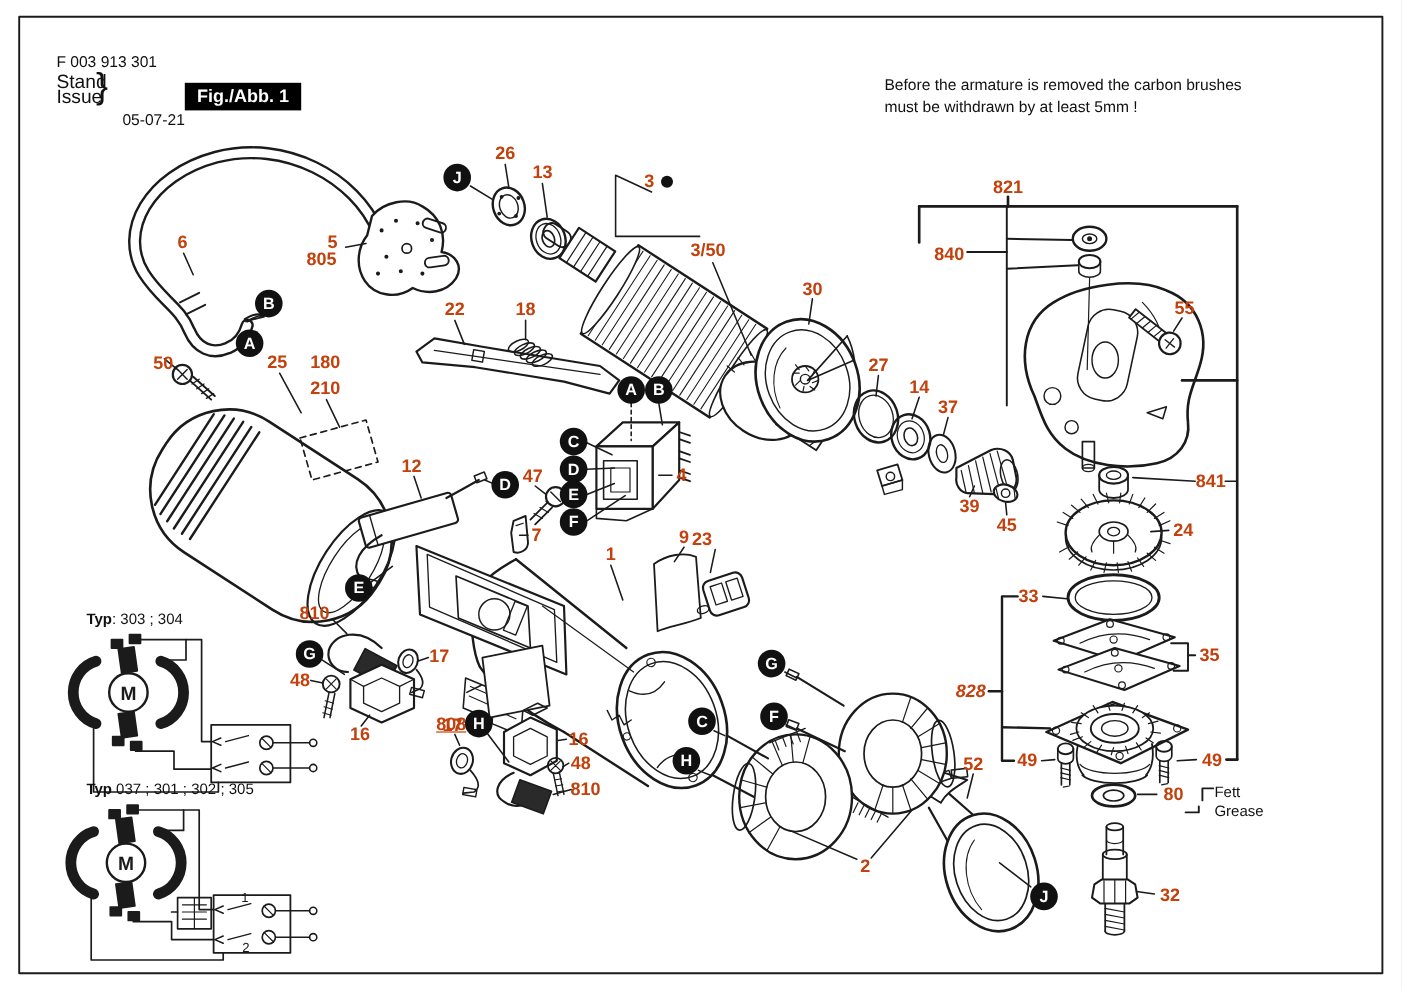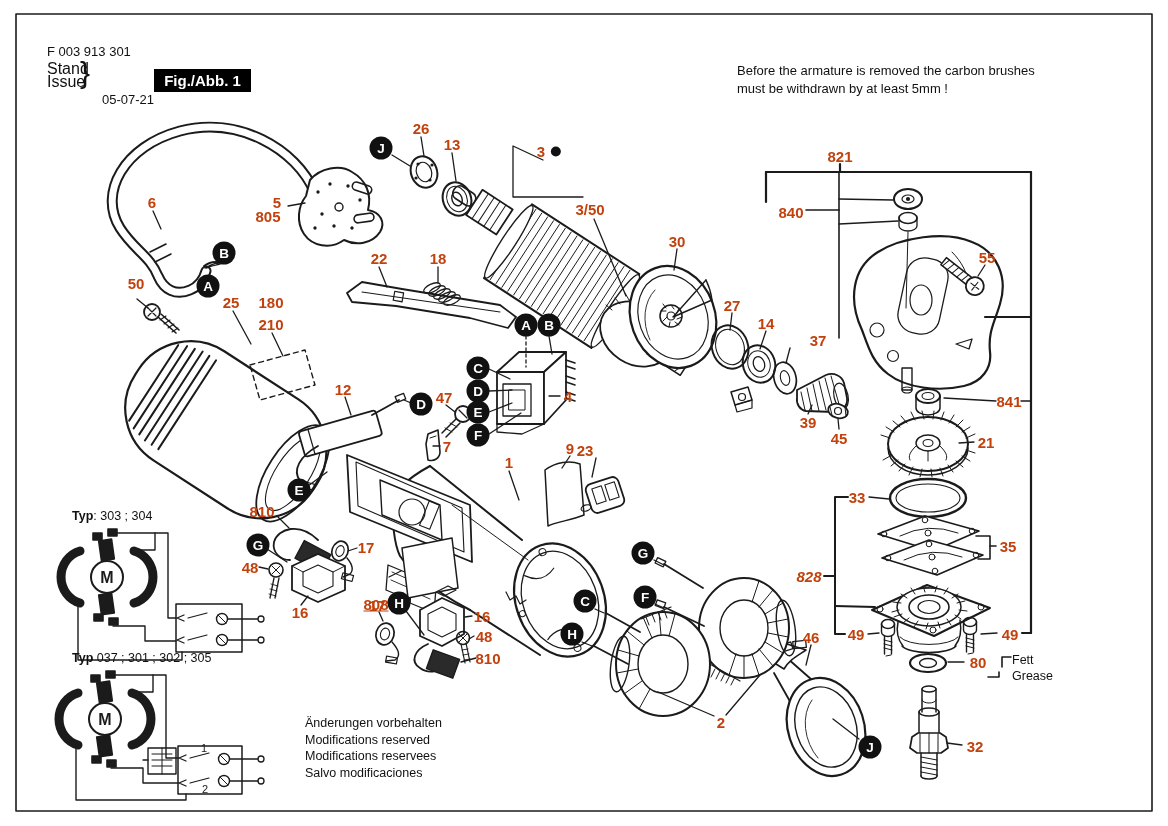--- a/index.html
+++ b/index.html
@@ -611,26 +611,20 @@
   </div>
   <div class="abs typ-title" style="left:72px;top:651px;">
     <b>Typ</b><span> 037 ; 301 ; 302 ; 305</span>
   </div>
 
   <div class="abs grease">
     <div>Fett</div>
     <div>Grease</div>
   </div>
 
-  <div class="abs footer">
-    <div>Änderungen vorbehalten</div>
-    <div>Modifications reserved</div>
-    <div>Modifications reservees</div>
-    <div>Salvo modificaciones</div>
-  </div>
 
   <div id="labels-layer">
       <div class="plabel" style="left: 421px; top: 128px;">
         <span>26</span>
       </div>
       <div class="plabel" style="left: 452px; top: 144px;">
         <span>13</span>
       </div>
       <div class="plabel" style="left: 549px; top: 151px;">
         <span>3</span>
@@ -641,21 +635,21 @@
       </div>
       <div class="plabel" style="left: 677px; top: 241px;">
         <span>30</span>
       </div>
       <div class="plabel" style="left: 732px; top: 305px;">
         <span>27</span>
       </div>
       <div class="plabel" style="left: 766px; top: 323px;">
         <span>14</span>
       </div>
-      <div class="plabel" style="left: 818px; top: 340px;">
+      <div class="plabel" style="left: 790px; top: 340px;">
         <span>37</span>
       </div>
       <div class="plabel" style="left: 808px; top: 422px;">
         <span>39</span>
       </div>
       <div class="plabel" style="left: 839px; top: 438px;">
         <span>45</span>
       </div>
       <div class="plabel" style="left: 840px; top: 156px;">
         <span>821</span>
@@ -663,21 +657,21 @@
       <div class="plabel" style="left: 791px; top: 212px;">
         <span>840</span>
       </div>
       <div class="plabel" style="left: 987px; top: 257px;">
         <span>55</span>
       </div>
       <div class="plabel" style="left: 1009px; top: 401px;">
         <span>841</span>
       </div>
       <div class="plabel" style="left: 986px; top: 442px;">
-        <span>21</span>
+        <span>24</span>
       </div>
       <div class="plabel" style="left: 857px; top: 497px;">
         <span>33</span>
       </div>
       <div class="plabel" style="left: 1008px; top: 546px;">
         <span>35</span>
       </div>
       <div class="plabel" style="left: 809px; top: 576px; font-style: italic;">
         <span>828</span>
       </div>
@@ -687,32 +681,32 @@
       <div class="plabel" style="left: 1010px; top: 634px;">
         <span>49</span>
       </div>
       <div class="plabel" style="left: 978px; top: 662px;">
         <span>80</span>
       </div>
       <div class="plabel" style="left: 975px; top: 746px;">
         <span>32</span>
       </div>
       <div class="plabel" style="left: 811px; top: 637px;">
-        <span>46</span>
+        <span>52</span>
       </div>
       <div class="plabel" style="left: 721px; top: 722px;">
         <span>2</span>
       </div>
       <div class="plabel" style="left: 379px; top: 258px;">
         <span>22</span>
       </div>
       <div class="plabel" style="left: 438px; top: 258px;">
         <span>18</span>
       </div>
-      <div class="plabel" style="left: 136px; top: 283px;">
+      <div class="plabel" style="left: 136px; top: 303px;">
         <span>50</span>
       </div>
       <div class="plabel" style="left: 231px; top: 302px;">
         <span>25</span>
       </div>
       <div class="plabel" style="left: 271px; top: 302px;">
         <span>180</span>
       </div>
       <div class="plabel" style="left: 271px; top: 324px;">
         <span>210</span>

